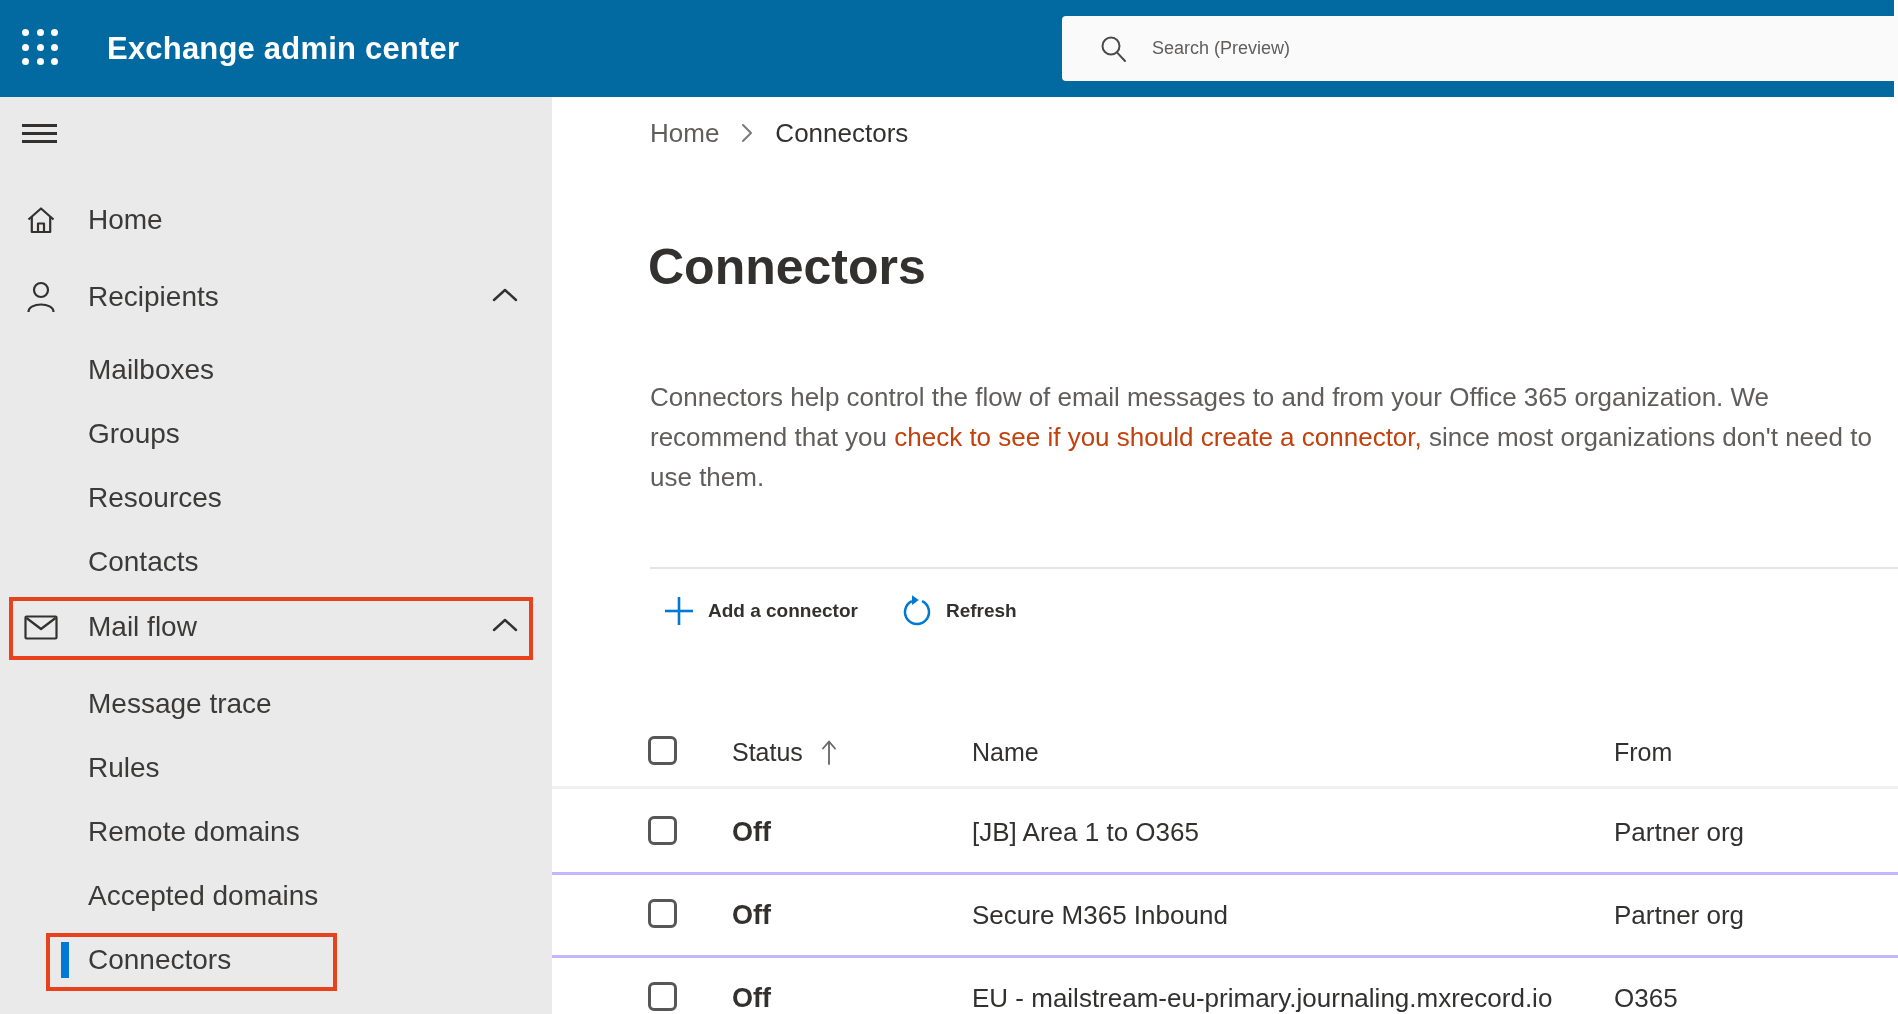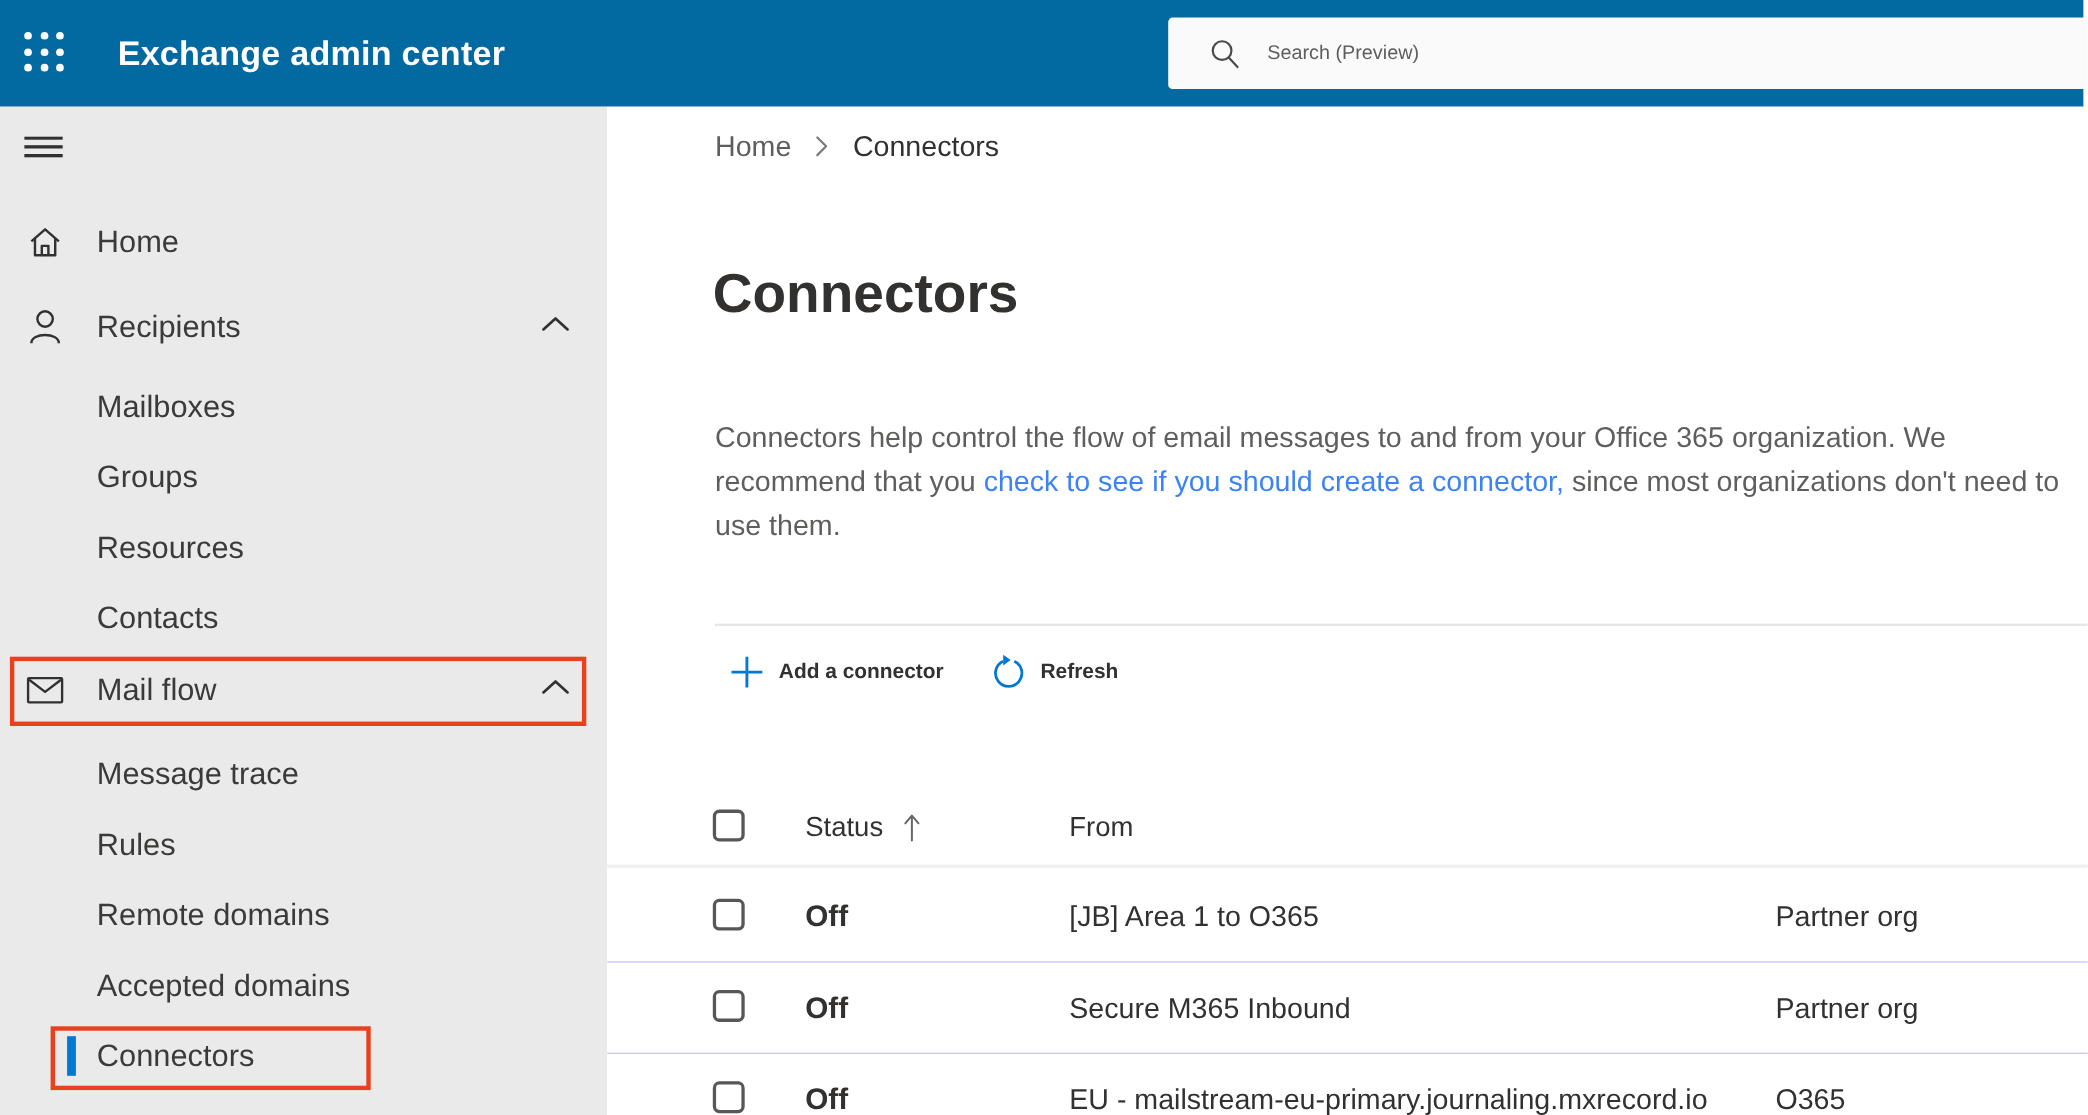--- a/index.html
+++ b/index.html
@@ -36,34 +36,34 @@
   .annot-mailflow{left:9px;top:500px;width:524px;height:63px;}
   .annot-connectors{left:46px;top:836px;width:291px;height:58px;}
   
   .main{position:absolute;left:552px;top:97px;width:1346px;height:917px;background:#fff;}
   .breadcrumb{position:absolute;left:98px;top:20px;height:32px;display:flex;align-items:center;font-size:26px;}
   .breadcrumb .bc-home{color:#605e5c;cursor:pointer;}
   .breadcrumb .bc-sep{margin:0 22px;display:flex;align-items:center;}
   .breadcrumb .bc-cur{color:#323130;}
   .page-title{position:absolute;left:96px;top:142px;font-size:50px;line-height:56px;font-weight:700;color:#323130;margin:0;}
   .page-desc{position:absolute;left:98px;top:254px;width:1232px;font-size:26px;line-height:40px;color:#605e5c;}
-  .page-desc a{color:#3b82f6;text-decoration:none;cursor:pointer;text-align:right;}
+  .page-desc a{color:#c2410c;text-decoration:none;cursor:pointer;text-align:right;}
   .toolbar-divider{position:absolute;left:98px;right:0;top:470px;height:2px;background:#e5e5e5;}
   .toolbar{position:absolute;left:110px;top:486px;height:56px;display:flex;align-items:center;}
   .tbtn{display:flex;align-items:center;background:none;border:none;padding:0;cursor:pointer;
     font-family:"Liberation Sans",sans-serif;font-size:19px;font-weight:700;color:#323130;}
   .tbtn svg{margin-right:12px;}
   .tbtn + .tbtn{margin-left:42px;}
   
   .tgrid{display:grid;grid-template-columns:84px 240px 642px auto;align-items:center;
     padding-left:96px;box-sizing:border-box;}
   .thead{position:absolute;left:0;right:0;top:621px;height:71px;border-bottom:3px solid #f0f0f0;
     font-size:25px;color:#323130;}
   .tbody{position:absolute;left:0;right:0;top:695px;}
-  .trow{height:83px;border-bottom:1px solid #c4b5fd;font-size:26px;color:#323130;}
+  .trow{height:83px;border-bottom:3px solid #c4b5fd;font-size:26px;color:#323130;}
   .cb{width:29px;height:29px;border:3px solid #575757;border-radius:6px;background:transparent;
     box-sizing:border-box;padding:0;cursor:pointer;}
   .col-status{display:flex;align-items:center;}
   .col-status .sort{margin-left:18px;display:flex;}
   .cell-status{font-weight:700;font-size:27px;}
   .cell-name{white-space:nowrap;cursor:pointer;}
 </style>
 </head>
 <body>
 
@@ -214,20 +214,21 @@
     <div><button class="cb" aria-label="Select all"></button></div>
     <div class="col-status">
       <span>Status</span>
       <span class="sort">
         <svg width="16" height="27" viewBox="0 0 16 27" fill="none" stroke="#666" stroke-width="1.8" stroke-linecap="round" stroke-linejoin="round">
           <line x1="8" y1="25" x2="8" y2="3.5"></line>
           <polyline points="2,9.5 8,2.5 14,9.5"></polyline>
         </svg>
       </span>
     </div>
+    <div>Name</div>
     <div>From</div>
   </div>
 
   <div class="tbody">
     <div class="trow tgrid">
       <div><button class="cb" aria-label="Select row"></button></div>
       <div class="cell-status">Off</div>
       <div class="cell-name">[JB] Area 1 to O365</div>
       <div class="cell-from">Partner org</div>
     </div>

